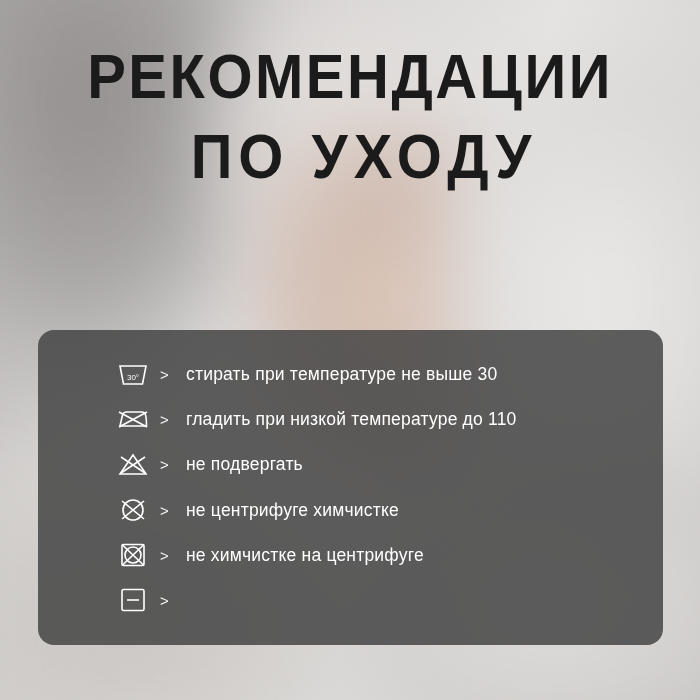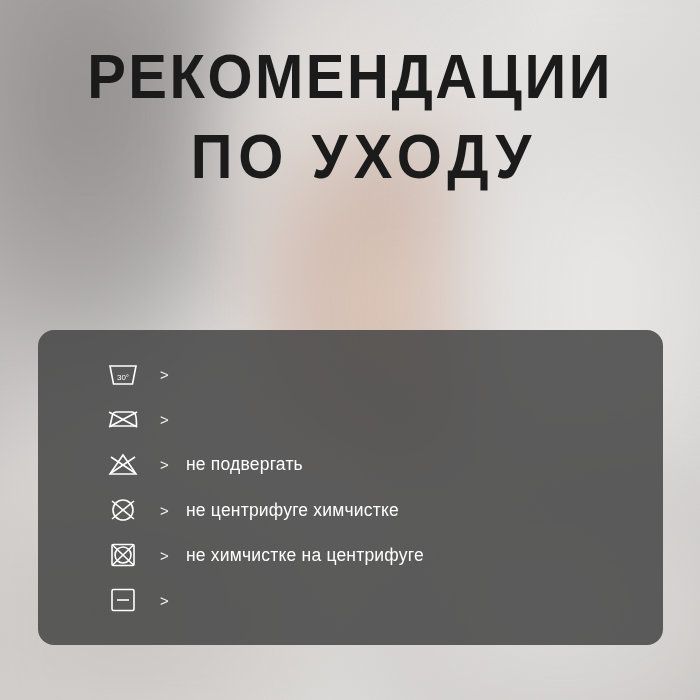--- a/index.html
+++ b/index.html
@@ -136,21 +136,21 @@
   }
   .care-row {
     display: flex;
     align-items: center;
     height: 46px;
   }
   .icon-cell {
     width: 92px;
     display: flex;
     align-items: center;
-    justify-content: flex-start;
+    justify-content: center;
     padding-left: 38px;
     box-sizing: border-box;
     flex: none;
   }
   .chevron {
     color: #ffffff;
     font-size: 15px;
     width: 26px;
     flex: none;
     opacity: 0.95;
@@ -188,31 +188,33 @@
   <div class="care-card">
 
     <div class="care-row">
       <span class="icon-cell">
         <svg class="care-icon" width="34" height="28" viewBox="0 0 34 28" fill="none" stroke="#ffffff" stroke-width="1.6">
           <path d="M4 5 L30 5 L26.5 23 L7.5 23 Z"></path>
           <text x="17" y="19" fill="#ffffff" stroke="none" font-size="8" font-family="Liberation Sans, sans-serif" text-anchor="middle">30°</text>
         </svg>
       </span>
       <span class="chevron">&gt;</span>
+      <span class="care-text">стирать при температуре не выше 30</span>
     </div>
 
     <div class="care-row">
       <span class="icon-cell">
         <svg class="care-icon" width="34" height="28" viewBox="0 0 34 28" fill="none" stroke="#ffffff" stroke-width="1.6">
           <path d="M4 20 L6.5 9 C7 7.2 8.5 6 10.5 6 L26 6 C29 6 30.5 8 30.5 20 Z"></path>
           <line x1="3" y1="6" x2="31" y2="21"></line>
           <line x1="31" y1="6" x2="3" y2="21"></line>
         </svg>
       </span>
       <span class="chevron">&gt;</span>
+      <span class="care-text">гладить при низкой температуре до 110</span>
     </div>
 
     <div class="care-row">
       <span class="icon-cell">
         <svg class="care-icon" width="34" height="28" viewBox="0 0 34 28" fill="none" stroke="#ffffff" stroke-width="1.6">
           <path d="M17 4 L30 23 L4 23 Z"></path>
           <line x1="5" y1="6" x2="29" y2="22"></line>
           <line x1="29" y1="6" x2="5" y2="22"></line>
         </svg>
       </span>

